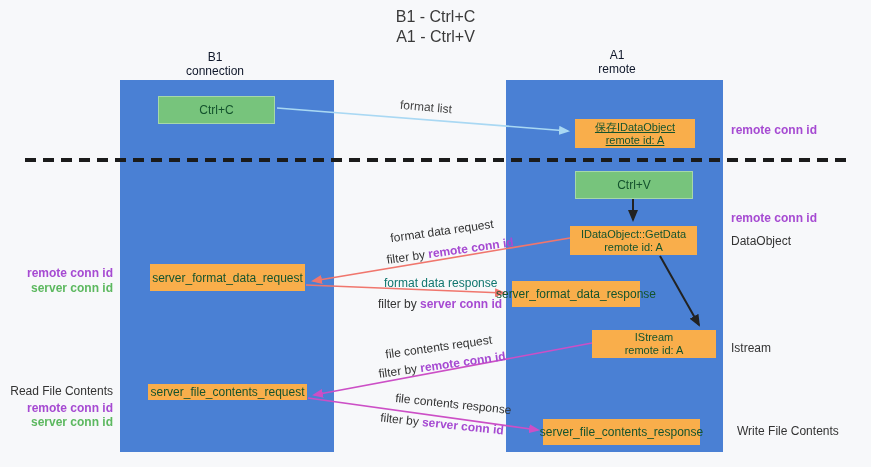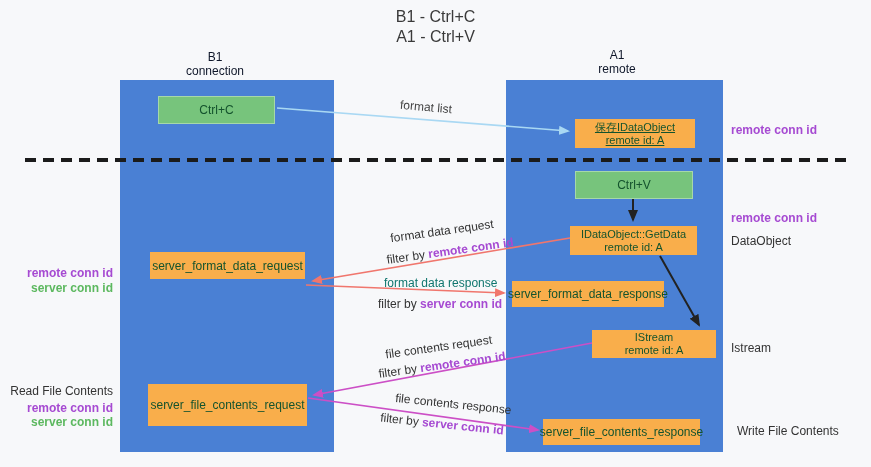--- a/index.html
+++ b/index.html
@@ -83,34 +83,34 @@
 
   <div class="node green" style="left:575px;top:171px;width:118px;height:28px;">
     <span>Ctrl+V</span>
   </div>
 
   <div class="node orange two-line" style="left:570px;top:226px;width:127px;height:29px;">
     <span>IDataObject::GetData</span>
     <span>remote id: A</span>
   </div>
 
-  <div class="node orange" style="left:150px;top:252px;width:155px;height:27px;">
+  <div class="node orange" style="left:150px;top:264px;width:155px;height:27px;">
     <span>server_format_data_request</span>
   </div>
 
-  <div class="node orange" style="left:512px;top:281px;width:152px;height:26px;">
+  <div class="node orange" style="left:512px;top:281px;width:128px;height:26px;">
     <span>server_format_data_response</span>
   </div>
 
   <div class="node orange two-line" style="left:592px;top:330px;width:124px;height:28px;">
     <span>IStream</span>
     <span>remote id: A</span>
   </div>
 
-  <div class="node orange" style="left:148px;top:384px;width:159px;height:42px;justify-content:center;">
+  <div class="node orange" style="left:148px;top:384px;width:159px;height:16px;justify-content:center;">
     <span>server_file_contents_request</span>
   </div>
 
   <div class="node orange" style="left:543px;top:419px;width:157px;height:26px;">
     <span>server_file_contents_response</span>
   </div>
 
   <div class="edge-label" style="left:400px;top:100px;transform:rotate(5deg);">format list</div>
 
   <div class="edge-label" style="left:390px;top:224px;transform:rotate(-8deg);color:#333;">format data request</div>

